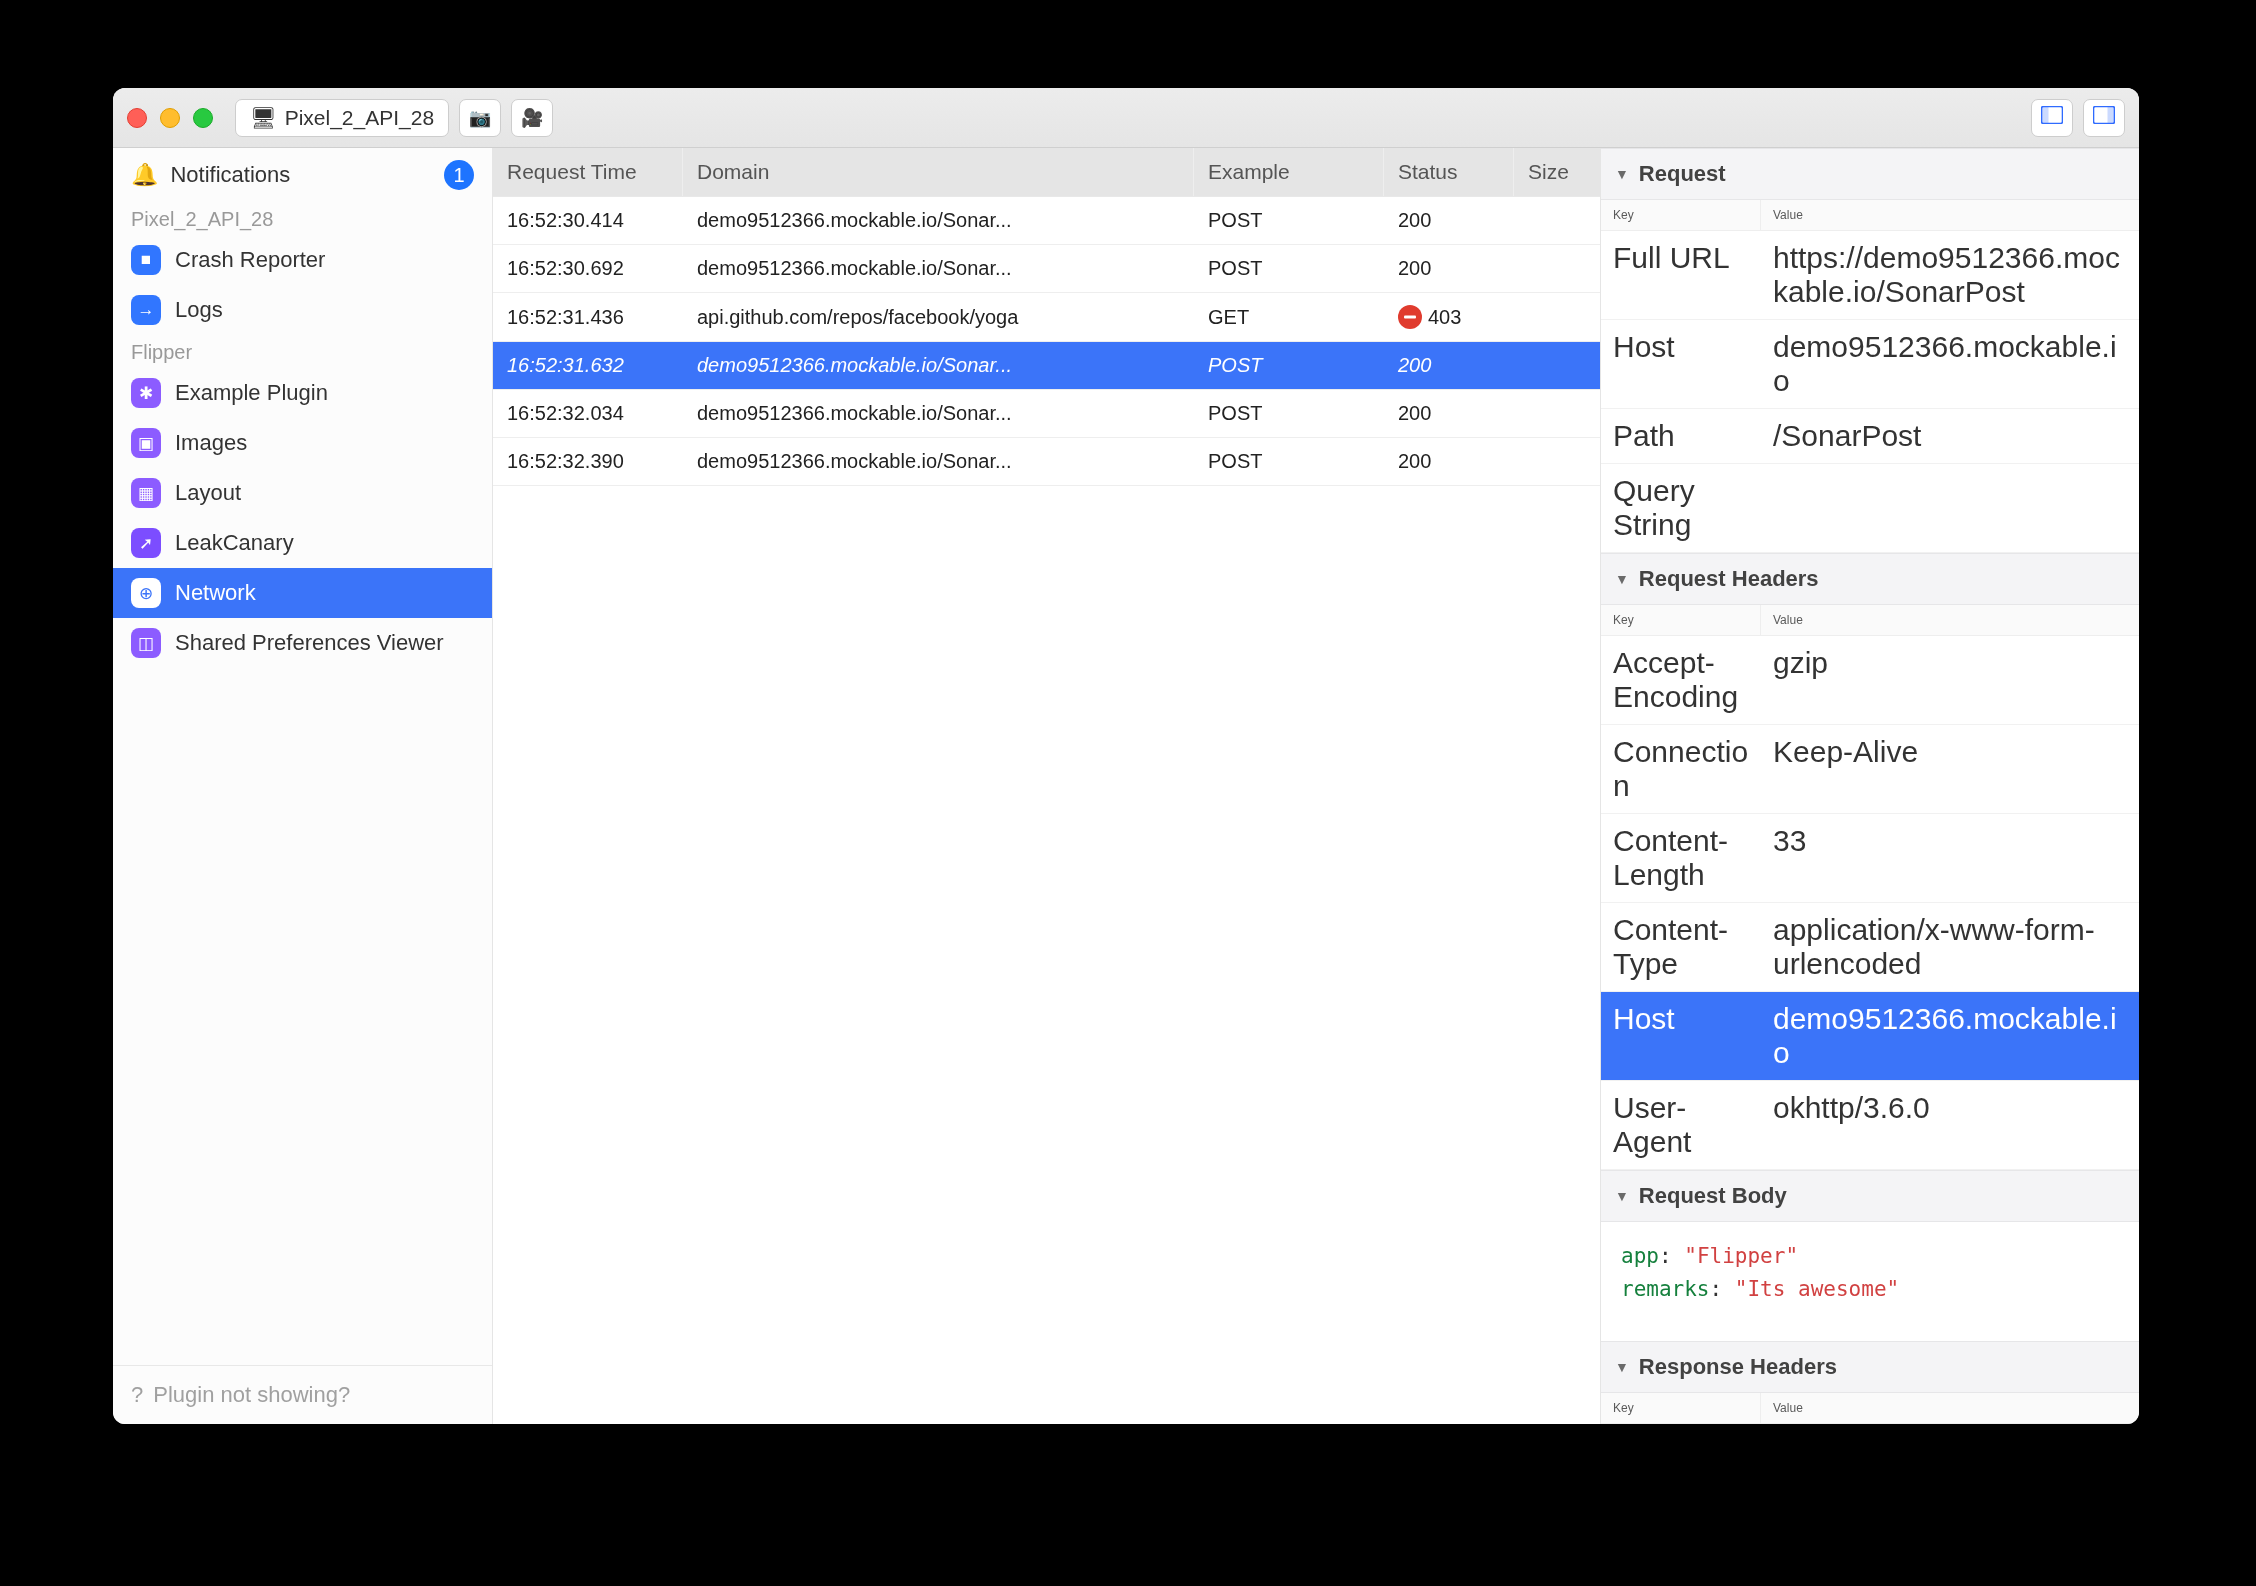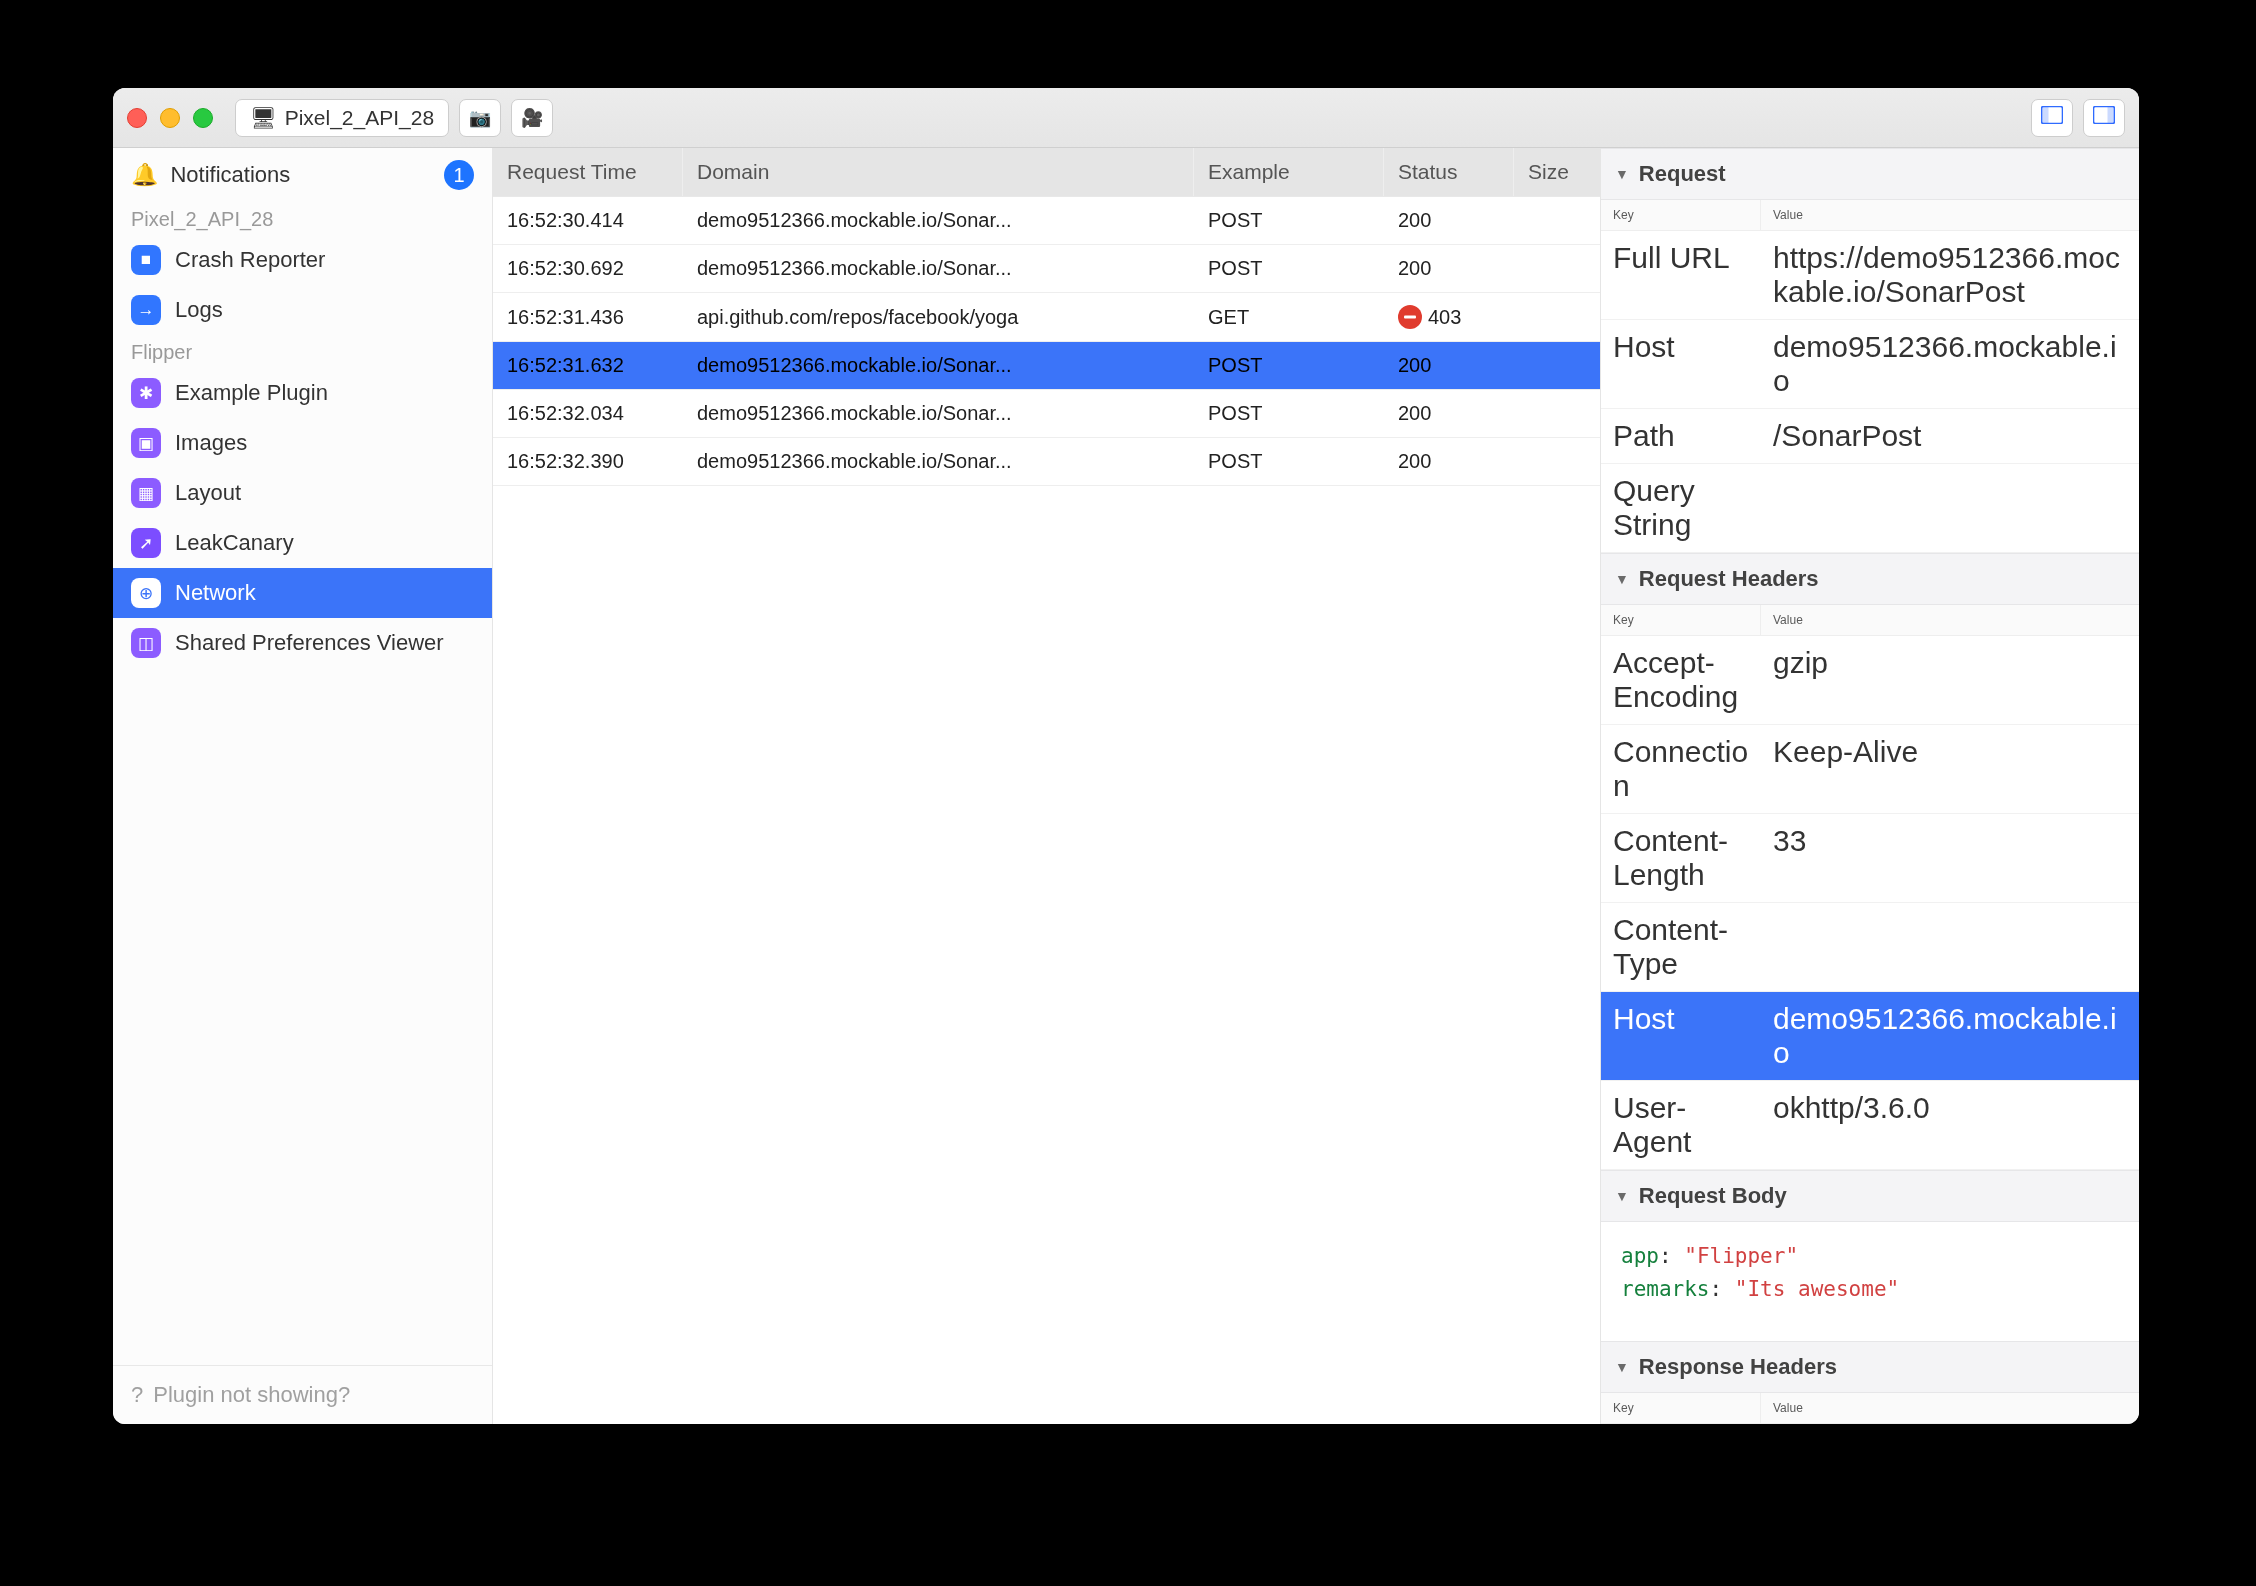--- a/index.html
+++ b/index.html
@@ -106,21 +106,21 @@
   }
   .th,.td{padding:12px 14px;display:flex;align-items:center;overflow:hidden;white-space:nowrap;text-overflow:ellipsis;}
   .th{border-right:1px solid #eee;}
   .th:last-child{border-right:none;}
   .c-time{width:190px;}
   .c-domain{flex:1;min-width:0;}
   .c-method{width:190px;}
   .c-status{width:130px;gap:6px;}
   .c-size{width:86px;}
   .trow{border-bottom:1px solid #eee;font-size:20px;color:#222;cursor:pointer;}
-  .trow.selected{background:#3b74f9;color:#000000;}
+  .trow.selected{background:#3b74f9;color:#ffffff;font-style:italic;}
   .forbid-ico{
     width:24px;height:24px;border-radius:50%;background:#e03b2e;display:inline-flex;
     align-items:center;justify-content:center;color:#fff;font-weight:700;font-size:16px;flex-shrink:0;
   }
   .panel{
     width:538px;display:flex;flex-direction:column;overflow:auto;
   }
   .section-head{
     display:flex;align-items:center;gap:10px;padding:12px 14px;background:#f4f4f6;
     border-bottom:1px solid #e6e6e8;border-top:1px solid #e6e6e8;font-weight:600;font-size:22px;color:#424242;cursor:pointer;
@@ -348,20 +348,21 @@
           <div class="kv-row">
             <div class="k">Connection</div>
             <div class="v">Keep-Alive</div>
           </div>
           <div class="kv-row">
             <div class="k">Content-Length</div>
             <div class="v">33</div>
           </div>
           <div class="kv-row">
             <div class="k">Content-Type</div>
+            <div class="v">application/x-www-form-urlencoded</div>
           </div>
           <div class="kv-row sel">
             <div class="k">Host</div>
             <div class="v">demo9512366.mockable.io</div>
           </div>
           <div class="kv-row">
             <div class="k">User-Agent</div>
             <div class="v">okhttp/3.6.0</div>
           </div>
         </div>

